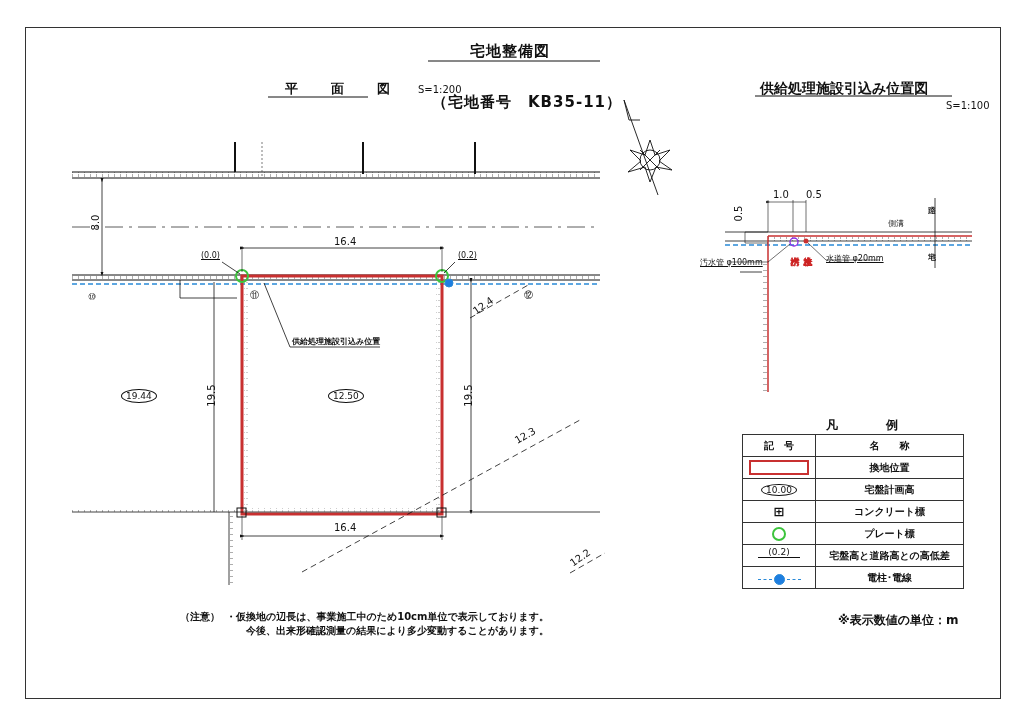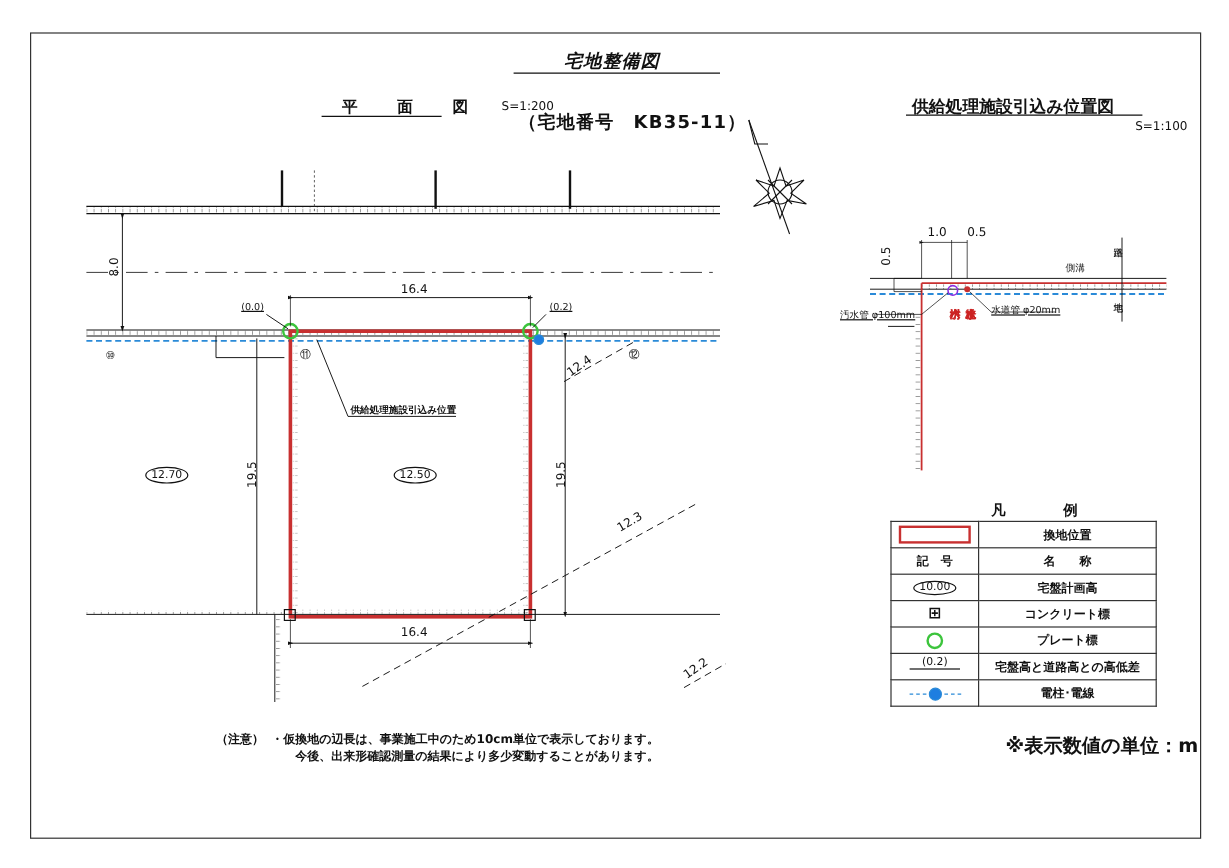--- a/index.html
+++ b/index.html
@@ -138,66 +138,66 @@
     <circle cx="794" cy="242" r="4" fill="none" stroke="#8a2be2" stroke-width="1.3"></circle>
     <circle cx="806" cy="241" r="2.5" fill="#c83030"></circle>
     <line x1="768" y1="262" x2="790" y2="244" stroke="#111" stroke-width="0.6"></line>
     <line x1="730" y1="262" x2="768" y2="262" stroke="#111" stroke-width="0.6"></line>
     <line x1="808" y1="243" x2="826" y2="260" stroke="#111" stroke-width="0.6"></line>
     <line x1="826" y1="260" x2="880" y2="260" stroke="#111" stroke-width="0.6"></line>
     <line x1="935" y1="198" x2="935" y2="268" stroke="#111" stroke-width="0.8"></line>
   </g>
 </svg>
 
-<div class="abs title-main" style="left:470px;top:42px;font-style:italic;">宅地整備図</div>
+<div class="abs title-main" style="left:470px;top:42px;">宅地整備図</div>
 <div class="abs title-sub" style="left:432px;top:62px;">（宅地番号　KB35-11）</div>
 
 <div class="abs section-title" style="left:285px;top:80px;text-align:center;">平　面　図</div>
 <div class="abs scale" style="left:382px;top:84px;">S=1:200</div>
 
 <div class="abs dim" style="left:88px;top:217px;transform:rotate(-90deg);">8.0</div>
 <div class="abs dim" style="left:334px;top:236px;">16.4</div>
 <div class="abs dim" style="left:334px;top:522px;">16.4</div>
 <div class="abs dim" style="left:200px;top:390px;transform:rotate(-90deg);">19.5</div>
 <div class="abs dim" style="left:457px;top:390px;transform:rotate(-90deg);">19.5</div>
 <div class="abs dim" style="left:472px;top:300px;transform:rotate(-35deg);">12.4</div>
 <div class="abs dim" style="left:514px;top:430px;transform:rotate(-30deg);">12.3</div>
 <div class="abs dim" style="left:569px;top:552px;transform:rotate(-35deg);">12.2</div>
 <div class="abs small" style="left:201px;top:251px;text-decoration:underline;">(0.0)</div>
 <div class="abs small" style="left:458px;top:251px;text-decoration:underline;">(0.2)</div>
 <div class="abs circled" style="left:88px;top:292px;">⑩</div>
 <div class="abs circled" style="left:250px;top:289px;">⑪</div>
 <div class="abs circled" style="left:524px;top:289px;">⑫</div>
-<div class="abs ellipse-label" style="left:121px;top:389px;">12.70</div>
+<div class="abs ellipse-label" style="left:121px;top:389px;">19.44</div>
 <div class="abs ellipse-label" style="left:328px;top:389px;">12.50</div>
 <div class="abs small" style="left:292px;top:336px;font-weight:bold;">供給処理施設引込み位置</div>
 
 <div class="abs detail-title" style="left:760px;top:80px;">供給処理施設引込み位置図</div>
 <div class="abs scale" style="left:910px;top:100px;">S=1:100</div>
 <div class="abs dim" style="left:773px;top:189px;">1.0</div>
 <div class="abs dim" style="left:806px;top:189px;">0.5</div>
 <div class="abs dim" style="left:731px;top:208px;transform:rotate(-90deg);">0.5</div>
 <div class="abs small" style="left:700px;top:257px;text-decoration:underline;">汚水管 φ100mm</div>
 <div class="abs small" style="left:826px;top:253px;text-decoration:underline;">水道管 φ20mm</div>
 <div class="abs redlbl" style="left:788px;top:250px;">汚水桝</div>
 <div class="abs redlbl" style="left:801px;top:250px;">水道止水栓</div>
 <div class="abs vlbl" style="left:925px;top:200px;">道路</div>
 <div class="abs small" style="left:888px;top:218px;">側溝</div>
 <div class="abs vlbl" style="left:925px;top:246px;">宅地</div>
 
 <div class="abs legend-title" style="left:826px;top:417px;">凡　例</div>
 <table class="legend">
   <tbody>
       <tr>
+    <td class="sym">記　号</td>
+    <td>名　　称</td>
+  </tr>
+  <tr>
     <td class="sym"><span style="display:inline-block;width:56px;height:11px;border:2px solid #c83030;vertical-align:middle;"></span></td>
     <td>換地位置</td>
-  </tr>
-  <tr>
-    <td class="sym">記　号</td>
-    <td>名　　称</td>
   </tr>
   <tr>
     <td class="sym"><span class="ellipse-label" style="font-weight:normal;">10.00</span></td>
     <td>宅盤計画高</td>
   </tr>
   <tr>
     <td class="sym"><span style="font-size:13px;">⊞</span></td>
     <td>コンクリート標</td>
   </tr>
   <tr>
@@ -211,21 +211,21 @@
   <tr>
     <td class="sym"><span style="display:inline-flex;align-items:center;gap:2px;color:#2a8ad8;">
             <span style="width:14px;border-top:1.5px dashed #2a8ad8;"></span>
             <span style="width:9px;height:9px;border-radius:50%;background:#1e7ee0;border:1.5px solid #2a8ad8;"></span>
             <span style="width:14px;border-top:1.5px dashed #2a8ad8;"></span>
           </span></td>
     <td>電柱･電線</td>
   </tr>
 </tbody>
   </table>
-<div class="abs" style="left:838px;top:612px;font-size:16px;font-weight:bold;">※表示数値の単位：m</div>
+<div class="abs" style="left:838px;top:612px;font-size:12px;font-weight:bold;">※表示数値の単位：m</div>
 
 <div class="abs notes" style="left:180px;top:610px;">
   <div class="row">
       <span class="lead">（注意）</span>
       <span>・仮換地の辺長は、事業施工中のため10cm単位で表示しております。</span>
     </div>
   <div class="indent">今後、出来形確認測量の結果により多少変動することがあります。</div>
   <div class="row">
       <span class="lead"></span>
     </div>

